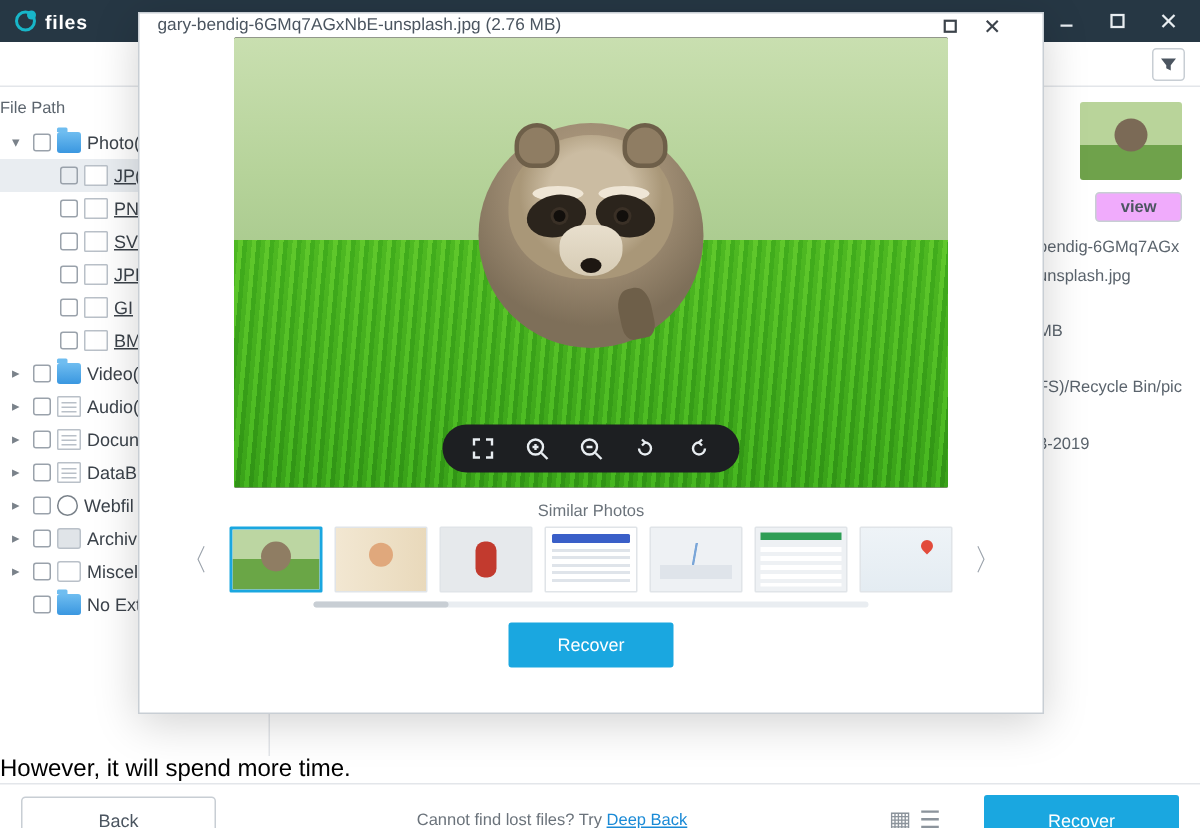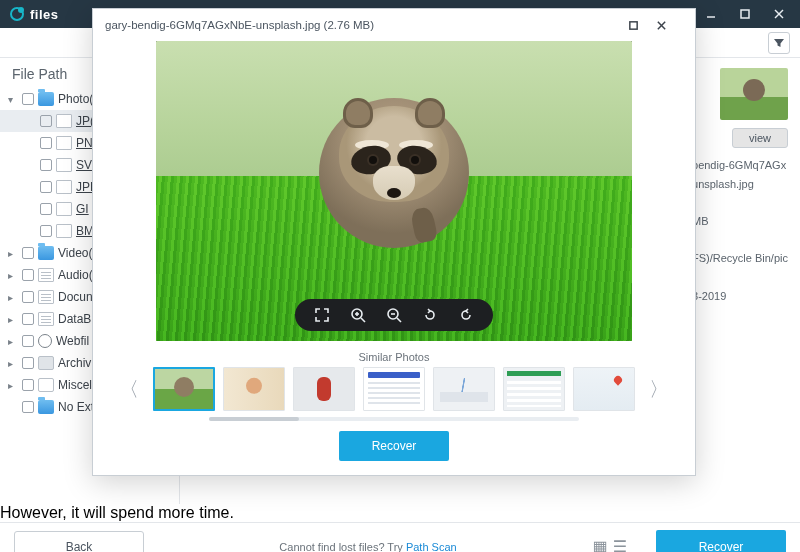--- a/index.html
+++ b/index.html
@@ -14,54 +14,54 @@
   .titlebar .winbtn { width: 30px; height: 20px; display:flex; align-items:center; justify-content:center; color:#e8edf1; font-size:12px; cursor:pointer; }
   .titlebar .winbtn svg { width:12px; height:12px; stroke:#e8edf1; stroke-width:1.5; fill:none; }
 
   .toolbar { height: 30px; border-bottom: 1px solid #e3e6ea; display:flex; align-items:center; padding: 0 10px; }
   .toolbar .flex { flex:1; }
   .toolbar .filter-btn { width:22px; height:22px; border:1px solid #c8ced4; border-radius:3px; display:flex; align-items:center; justify-content:center; cursor:pointer; }
   .toolbar .filter-btn svg { width:12px; height:12px; fill:#4b5560; }
 
   .mainbody { display:flex; height: calc(552px - 28px - 30px - 48px); }
   .sidebar { width: 180px; border-right:1px solid #e3e6ea; padding: 6px 0; overflow:hidden; }
-  .sidebar .head { font-size: 14px; color:#5b646d; padding: 2px 12px 6px; }
+  .sidebar .head { font-size: 11px; color:#5b646d; padding: 2px 0 6px; }
   .tree-row { display:flex; align-items:center; gap:4px; padding: 2px 4px 2px 8px; font-size: 12px; color:#3c434b; height:22px; white-space:nowrap; overflow:hidden; }
   .tree-row.indent { padding-left: 40px; text-decoration: underline; }
   .tree-row.active { background:#e9edf1; }
   .chev { width:10px; display:inline-block; color:#7a828a; font-size:10px; }
   .chk { width:12px; height:12px; border:1px solid #9aa2ab; border-radius:2px; flex:none; }
   .ficon { width:16px; height:14px; flex:none; }
   .ficon.folder { background: linear-gradient(#6fbdf0,#3a97e0); border-radius:2px; position:relative; }
   .ficon.folder::before { content:""; position:absolute; top:-3px; left:0; width:7px; height:3px; background:#6fbdf0; border-radius:1px 1px 0 0;}
   .ficon.page { background:#fff; border:1px solid #b9c0c8; border-radius:1px; }
   .ficon.note { background:#fff; border:1px solid #b9c0c8; border-radius:1px; position:relative;}
   .ficon.note::after{content:"";position:absolute;left:2px;top:3px;right:2px;height:1px;background:#b9c0c8;box-shadow:0 3px 0 #b9c0c8,0 6px 0 #b9c0c8;}
   .ficon.globe { border:1px solid #7a828a; border-radius:50%; width:14px; height:14px; }
   .ficon.archive { background:#e0e4e8; border:1px solid #b9c0c8; border-radius:2px;}
   .ficon.misc { border:1px solid #b9c0c8; border-radius:2px;}
 
   .rightpane { flex:1; padding: 10px 12px; font-size:11px; color:#5b646d; display:flex; flex-direction:column; gap:8px; align-items:flex-end;}
   .rightpane .thumb { width:68px; height:52px; background:linear-gradient(#b9d49a 55%, #6fa24b 55%); border-radius:2px; position:relative;}
   .rightpane .thumb::after{content:"";position:absolute;left:50%;top:42%;width:22px;height:22px;background:#7b6a56;border-radius:50%;transform:translate(-50%,-50%);}
-  .rightpane .viewbtn { padding:3px 16px; border:1px solid #c8ced4; border-radius:3px; color:#4b5560; cursor:pointer; background:#e5e5e5;}
+  .rightpane .viewbtn { padding:3px 16px; border:1px solid #c8ced4; border-radius:3px; color:#4b5560; cursor:pointer; background:#f0abfc;font-weight:bold;}
   .rightpane .meta { text-align:left; line-height:1.7; color:#5b646d;}
   .rightpane .meta span{display:block; white-space:nowrap;}
 
   .footer { height:48px; border-top:1px solid #e3e6ea; display:flex; align-items:center; padding: 0 14px; gap:16px; }
   .footer .back-btn { width:130px; height:32px; border:1px solid #c8ced4; border-radius:3px; background:#fff; display:flex; align-items:center; justify-content:center; font-size:12px; color:#4b5560; cursor:pointer;}
   .footer .hint { flex:1; text-align:center; font-size:11px; color:#6b737b; }
   .footer .hint a { color:#1a8ad6; text-decoration:underline; cursor:pointer; }
   .footer .rec-btn { width:130px; height:34px; background:#1aa7e0; color:#fff; border-radius:2px; display:flex; align-items:center; justify-content:center; font-size:12px; cursor:pointer;}
   .footer .viewtoggle { display:flex; gap:4px; margin-right:12px; color:#8c949c;}
   .footer .viewtoggle span{width:16px;height:16px;display:flex;align-items:center;justify-content:center;cursor:pointer;}
 
   
   .modal { position:absolute; left:92px; top:8px; width:604px; height:468px; background:#fff; border:1px solid #c8ced4; box-shadow:0 6px 28px rgba(0,0,0,.18); display:flex; flex-direction:column; }
-  .modal .mtitle { height:32px; display:flex; align-items:center; padding:0 21px 0 12px; font-size:11.5px; color:#4b5560; }
+  .modal .mtitle { height:16px; display:flex; align-items:center; padding:0 21px 0 12px; font-size:11.5px; color:#4b5560; }
   .modal .mtitle .winbtns { margin-left:auto; display:flex; gap:2px;}
   .modal .mtitle .mbtn { width:26px; height:22px; display:flex; align-items:center; justify-content:center; cursor:pointer; color:#3c434b;}
   .modal .mtitle .mbtn svg { width:11px; height:11px; stroke:#3c434b; stroke-width:1.6; fill:none;}
   .modal .preview { position:relative; margin: 0 auto; width:476px; height:300px; background:#000; border-radius:1px; overflow:hidden;}
   
   .sky { position:absolute; inset:0; background:linear-gradient(180deg,#c9dfb0 0%, #b6d39a 30%, #aacb8f 48%);}
   .grass { position:absolute; left:0; right:0; bottom:0; height:55%; background:
      repeating-linear-gradient(95deg, #5e9a3e 0 3px, #73b04f 3px 6px, #4f8a34 6px 9px),
      linear-gradient(#6aa646,#4e8a34); background-blend-mode: overlay;}
   .raccoon { position:absolute; left:50%; top:40%; transform:translate(-50%,-42%);}
@@ -249,21 +249,21 @@
       <span>3-2019</span>
     </div>
   </div>
 </div>
 
 <div class="tiptext">However, it will spend more time.</div>
 
 <div class="footer">
   <div class="back-btn">Back</div>
   <div class="hint">
-    <span>Cannot find lost files? Try </span><a>Path Scan</a>
+    <span>Cannot find lost files? Try </span><a>Deep Back</a>
   </div>
   <div class="viewtoggle">
     <span>▦</span>
     <span>☰</span>
   </div>
   <div class="rec-btn">Recover</div>
 </div>
 
 <div class="modal">
   <div class="mtitle">

